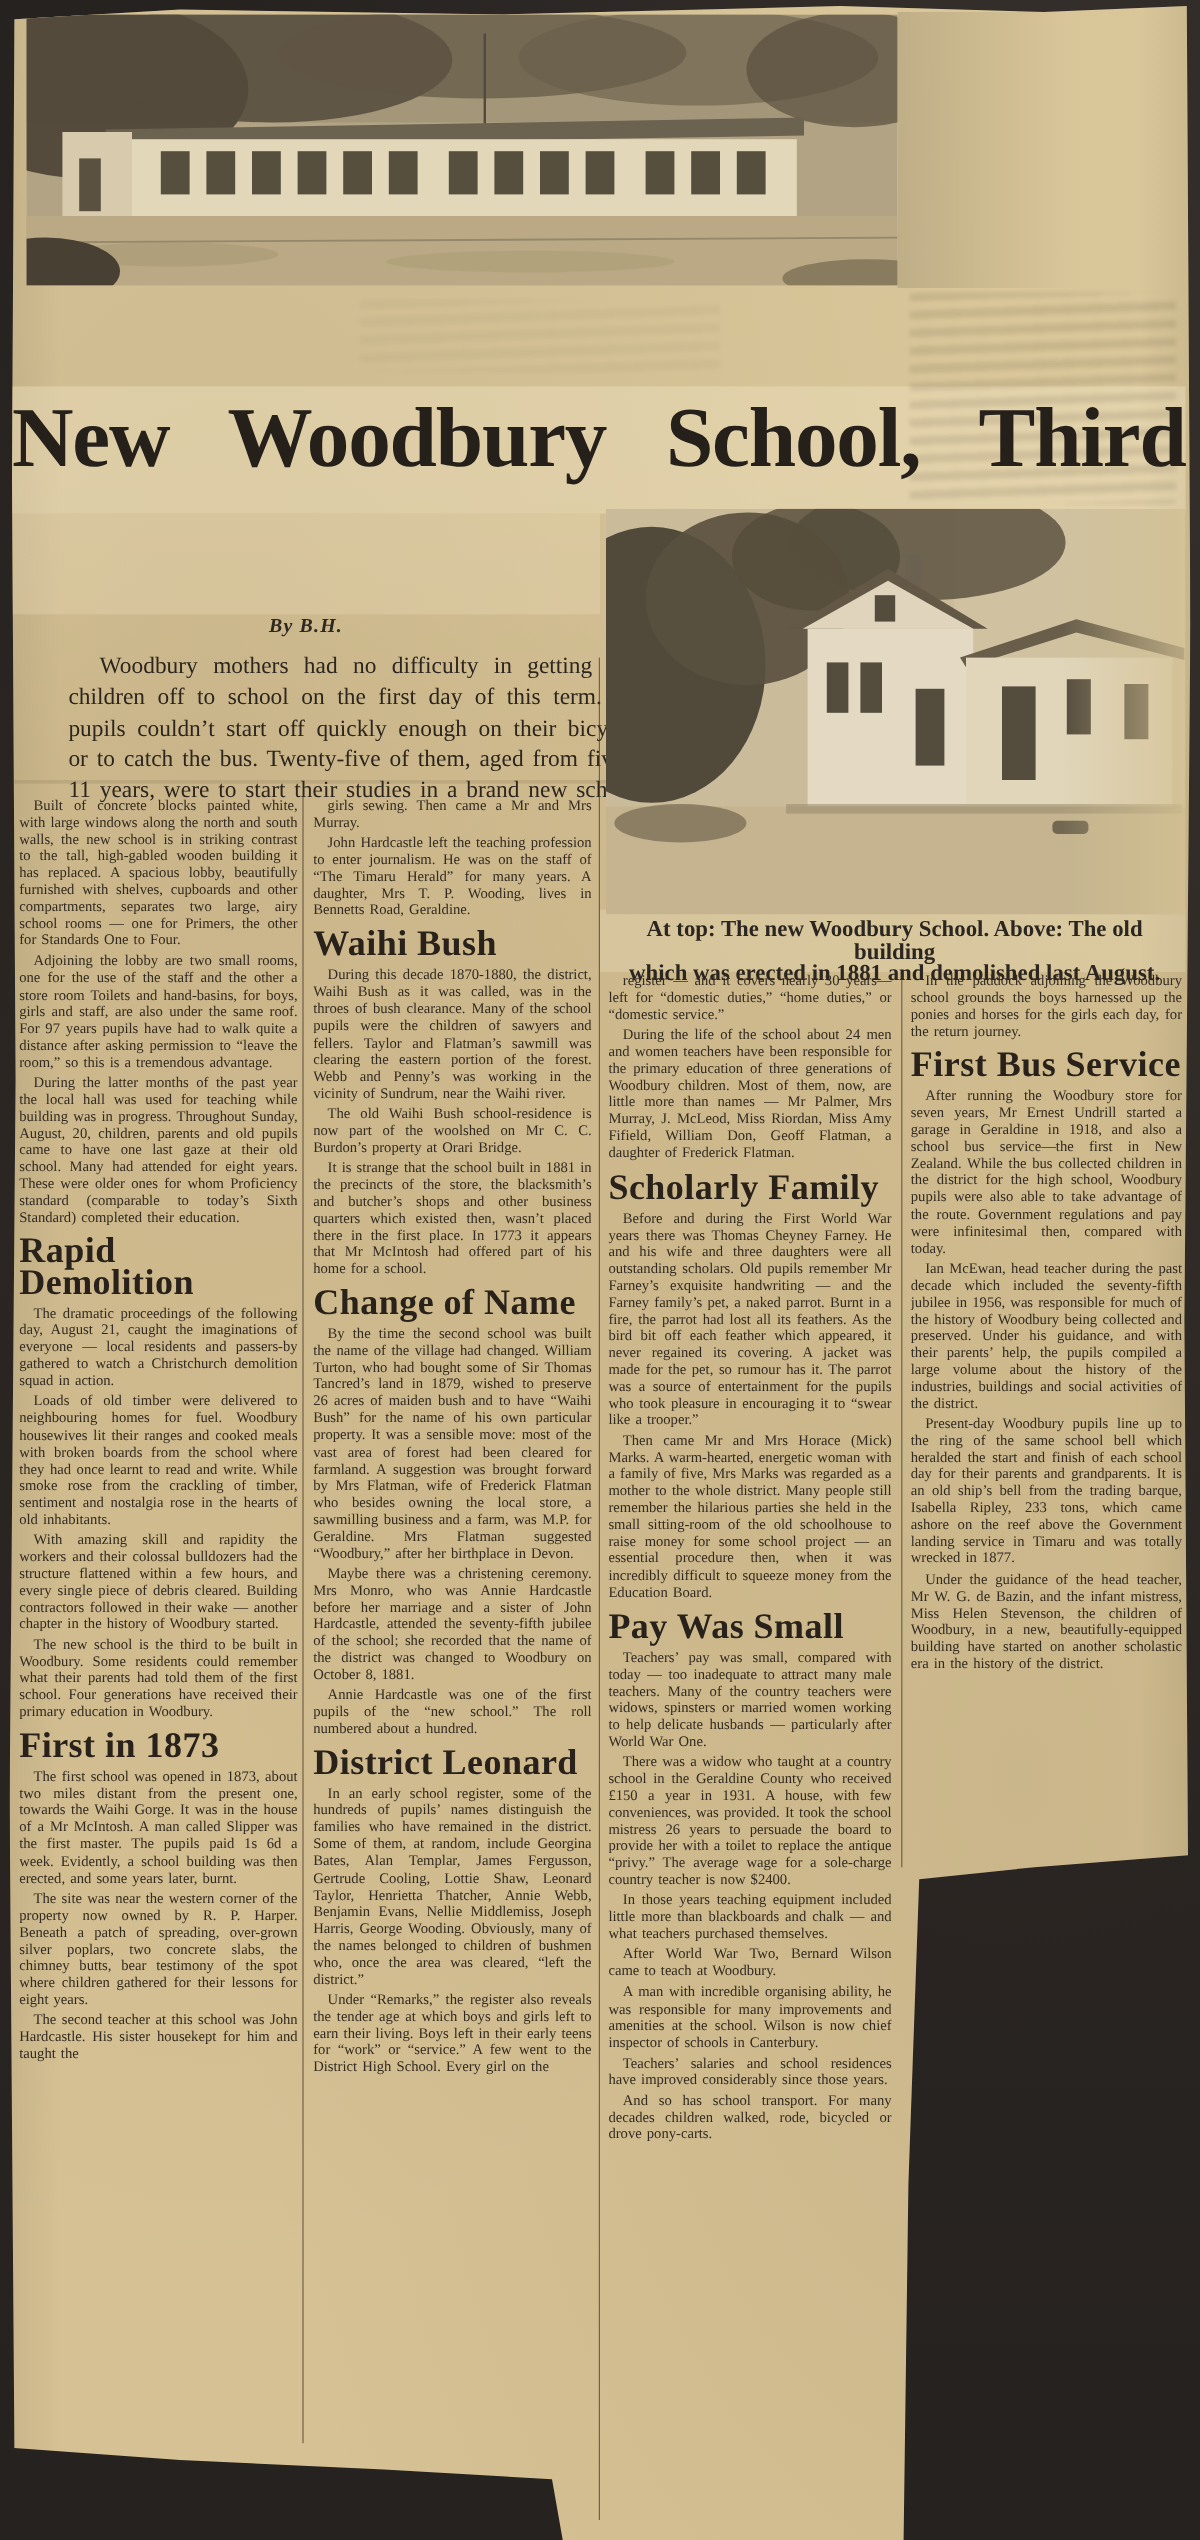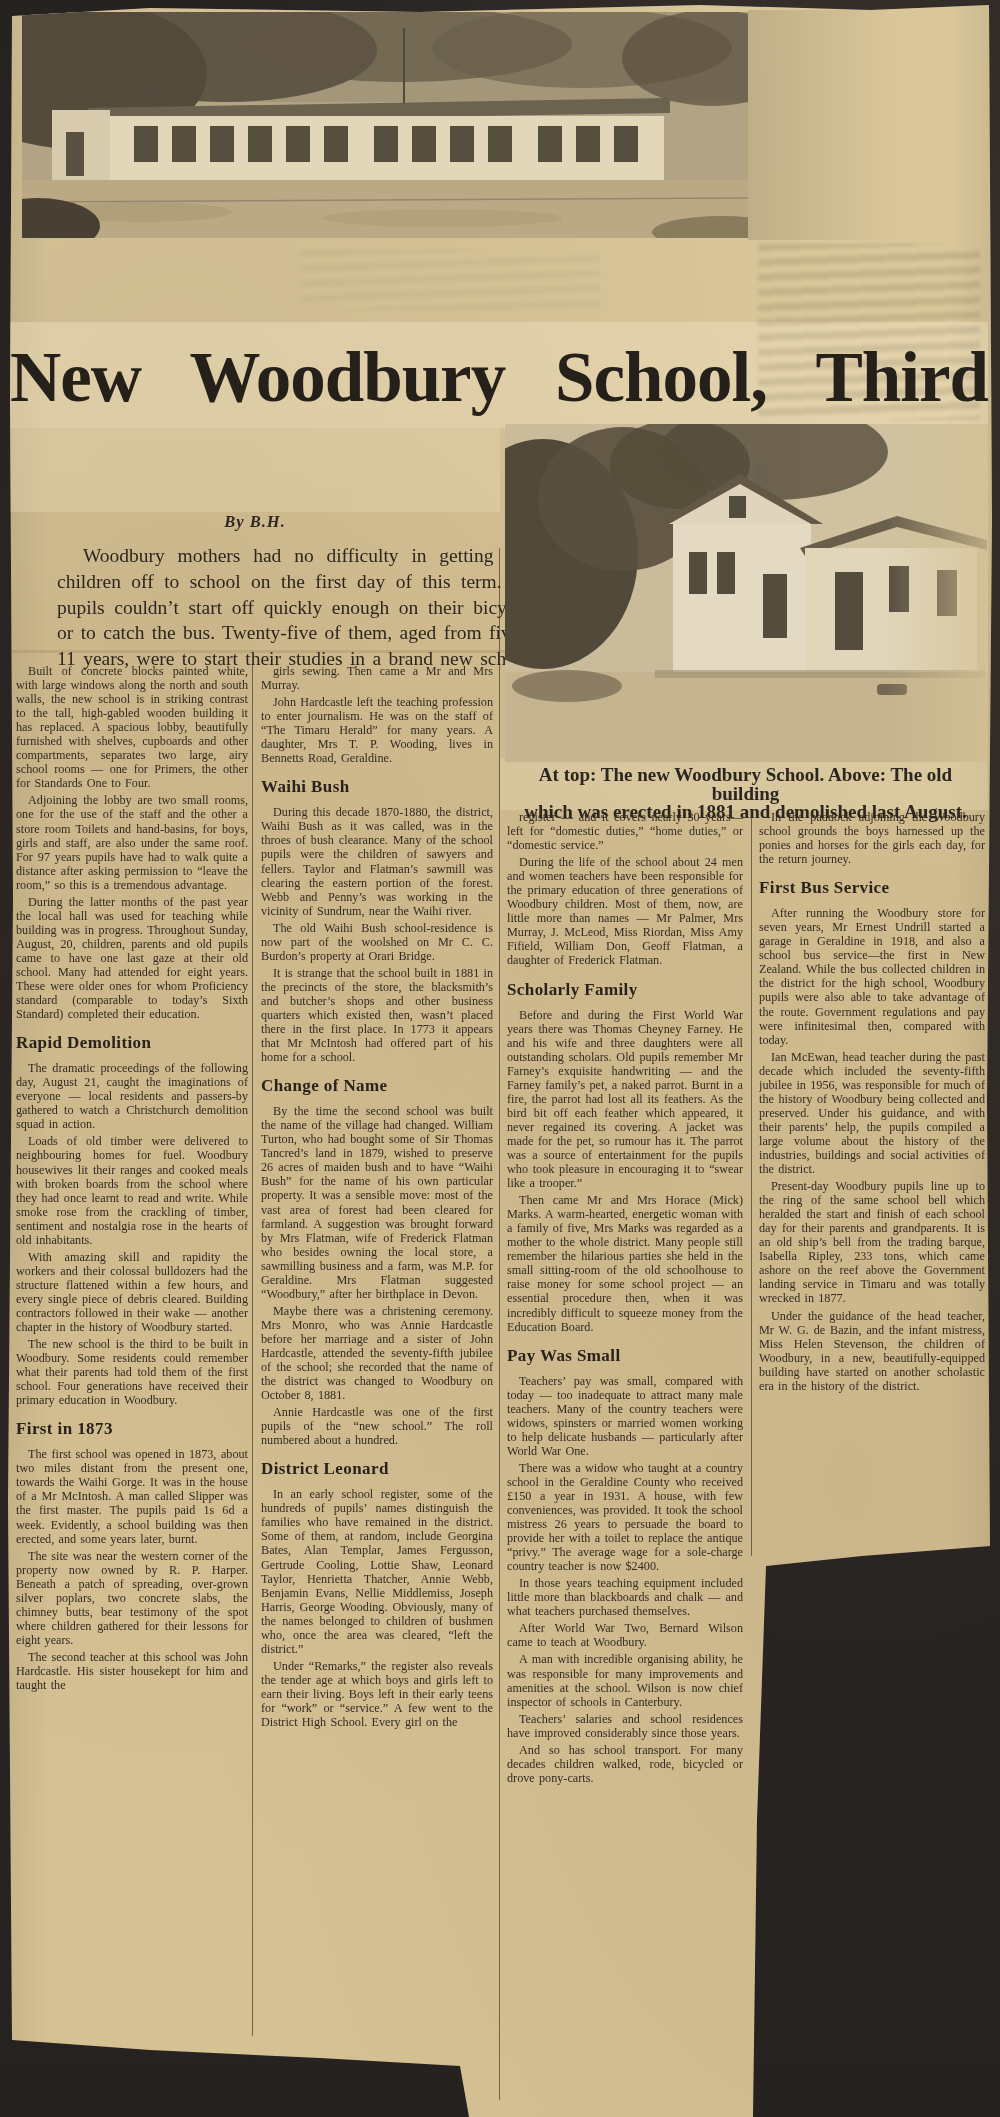--- a/index.html
+++ b/index.html
@@ -20,28 +20,28 @@
       #d5c193;
     clip-path:polygon(12px 16px,150px 8px,420px 12px,700px 5px,870px 10px,989px 5px,
       992px 520px,987px 1100px,990px 1546px,
       862px 1556px,766px 1566px,757px 1820px,753px 2117px,
       469px 2117px,460px 2066px,320px 2058px,150px 2050px,12px 2040px,
       8px 1500px,13px 900px,10px 400px);
   }
   .band{position:absolute;pointer-events:none;}
   .rule{position:absolute;width:1px;background:rgba(62,50,38,.65);}
   .headline{position:absolute;color:#26201a;font-weight:700;line-height:1;letter-spacing:-1px;
-    text-align:justify;text-align-last:justify;white-space:nowrap;margin-top:12px;}
+    text-align:justify;text-align-last:justify;white-space:nowrap;}
   .byline{position:absolute;left:12px;top:512px;width:486px;text-align:center;
     font-weight:700;font-size:16.5px;color:#2f2820;letter-spacing:1px;font-style:italic;}
   .lead{position:absolute;left:13px;top:543px;width:485px;font-size:19.5px;line-height:25.8px;
     color:#2d261f;text-align:justify;text-indent:26px;word-spacing:2.5px;padding-left:44px;}
   .col{position:absolute;overflow:hidden;color:#332b22;font-size:12.2px;line-height:14.05px;}
   .np{margin:0 0 3px 0;text-indent:12px;text-align:justify;word-spacing:1.2px;}
-  .nh{font-size:17px;line-height:26px;font-weight:700;margin:9px 0 5px 0;color:#29221b;letter-spacing:.4px;}
+  .nh{font-size:30px;line-height:26px;font-weight:700;margin:9px 0 5px 0;color:#29221b;letter-spacing:.4px;}
   .caption{position:absolute;left:503px;top:766px;width:485px;text-align:center;
     font-weight:700;font-size:19px;line-height:18.5px;color:#2c2620;}
   .photo{position:absolute;overflow:hidden;}
   .ghost{position:absolute;border-radius:4px;
     background:repeating-linear-gradient(178deg, rgba(88,76,58,.25) 0 7px, rgba(88,76,58,0) 7px 15px);
     filter:blur(1.6px);opacity:.55;}
   .fadeblock{position:absolute;background:linear-gradient(90deg, rgba(170,155,120,.55), rgba(213,193,147,.15) 60%, rgba(213,193,147,0));}
 </style>
 </head>
 <body>

